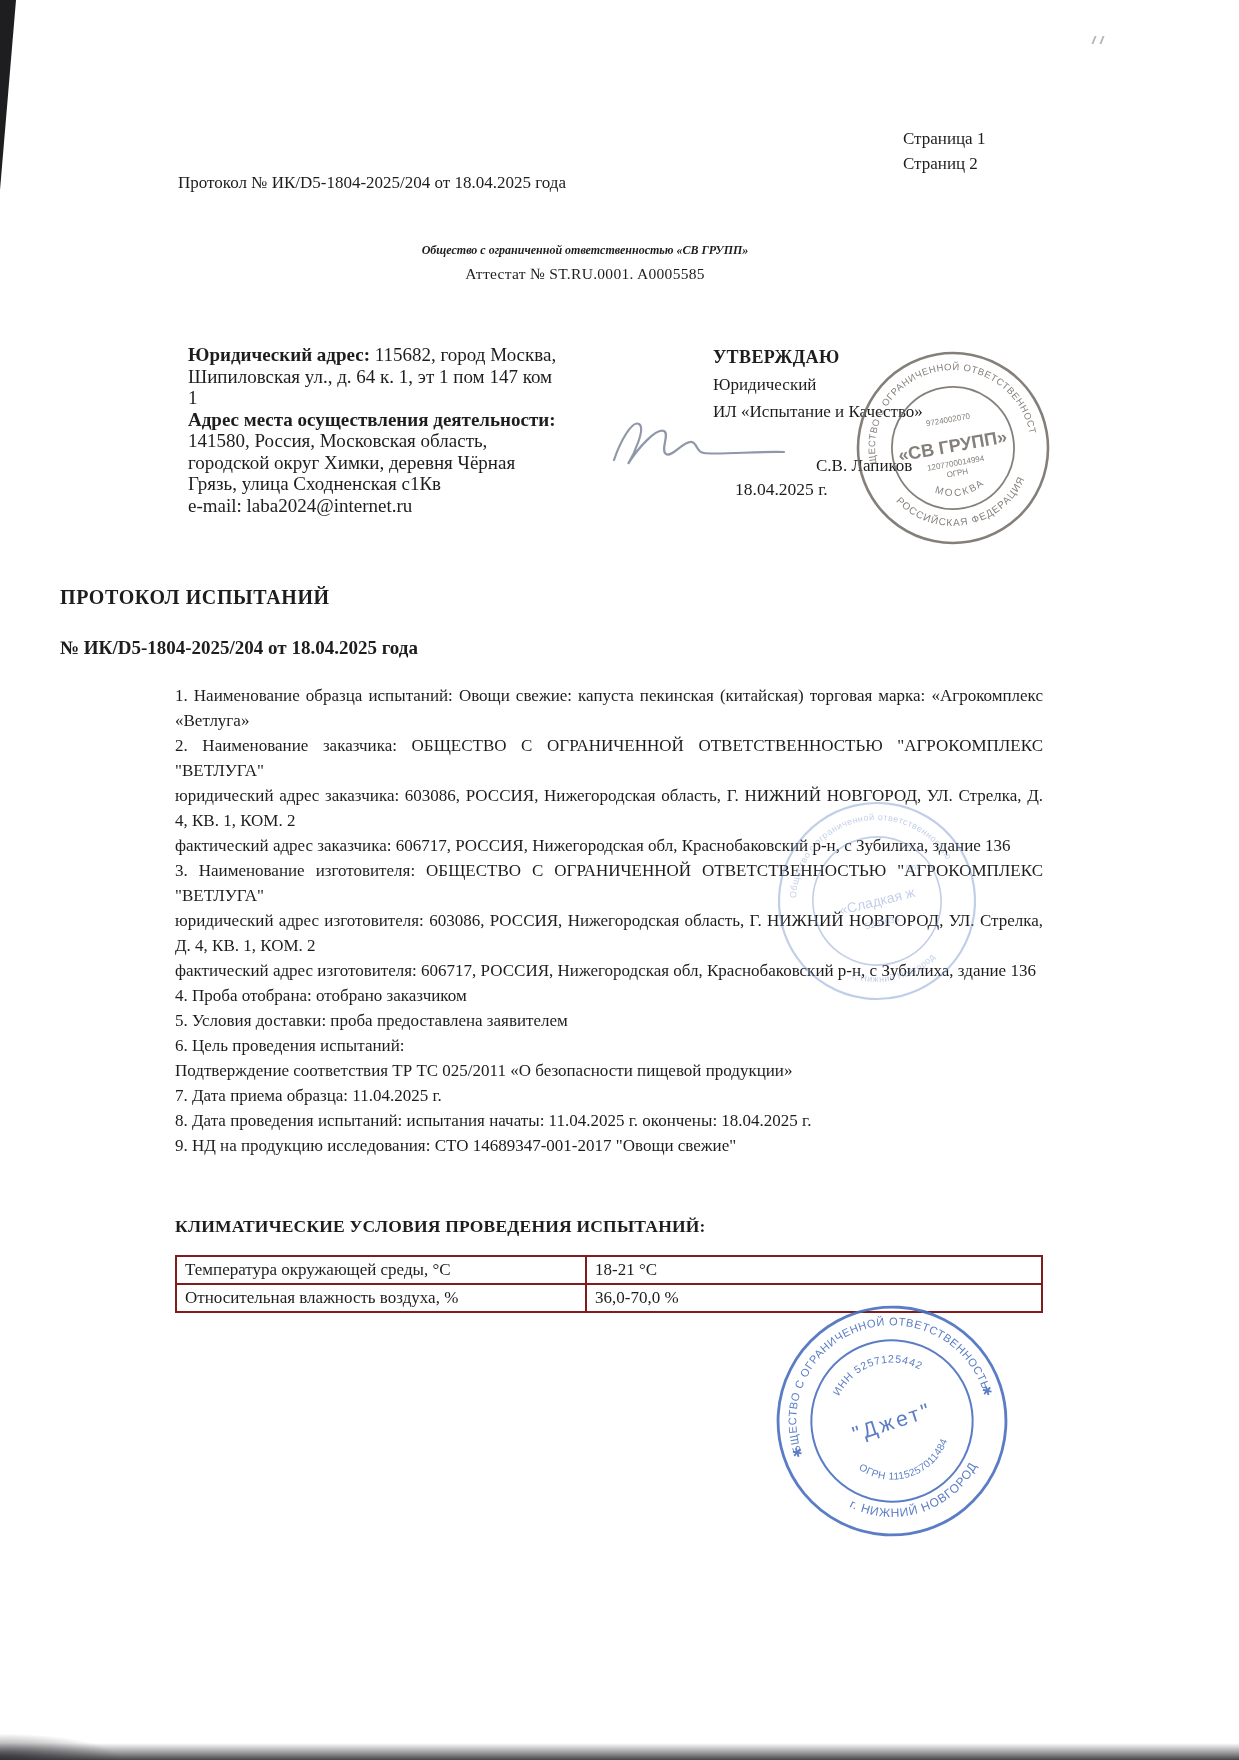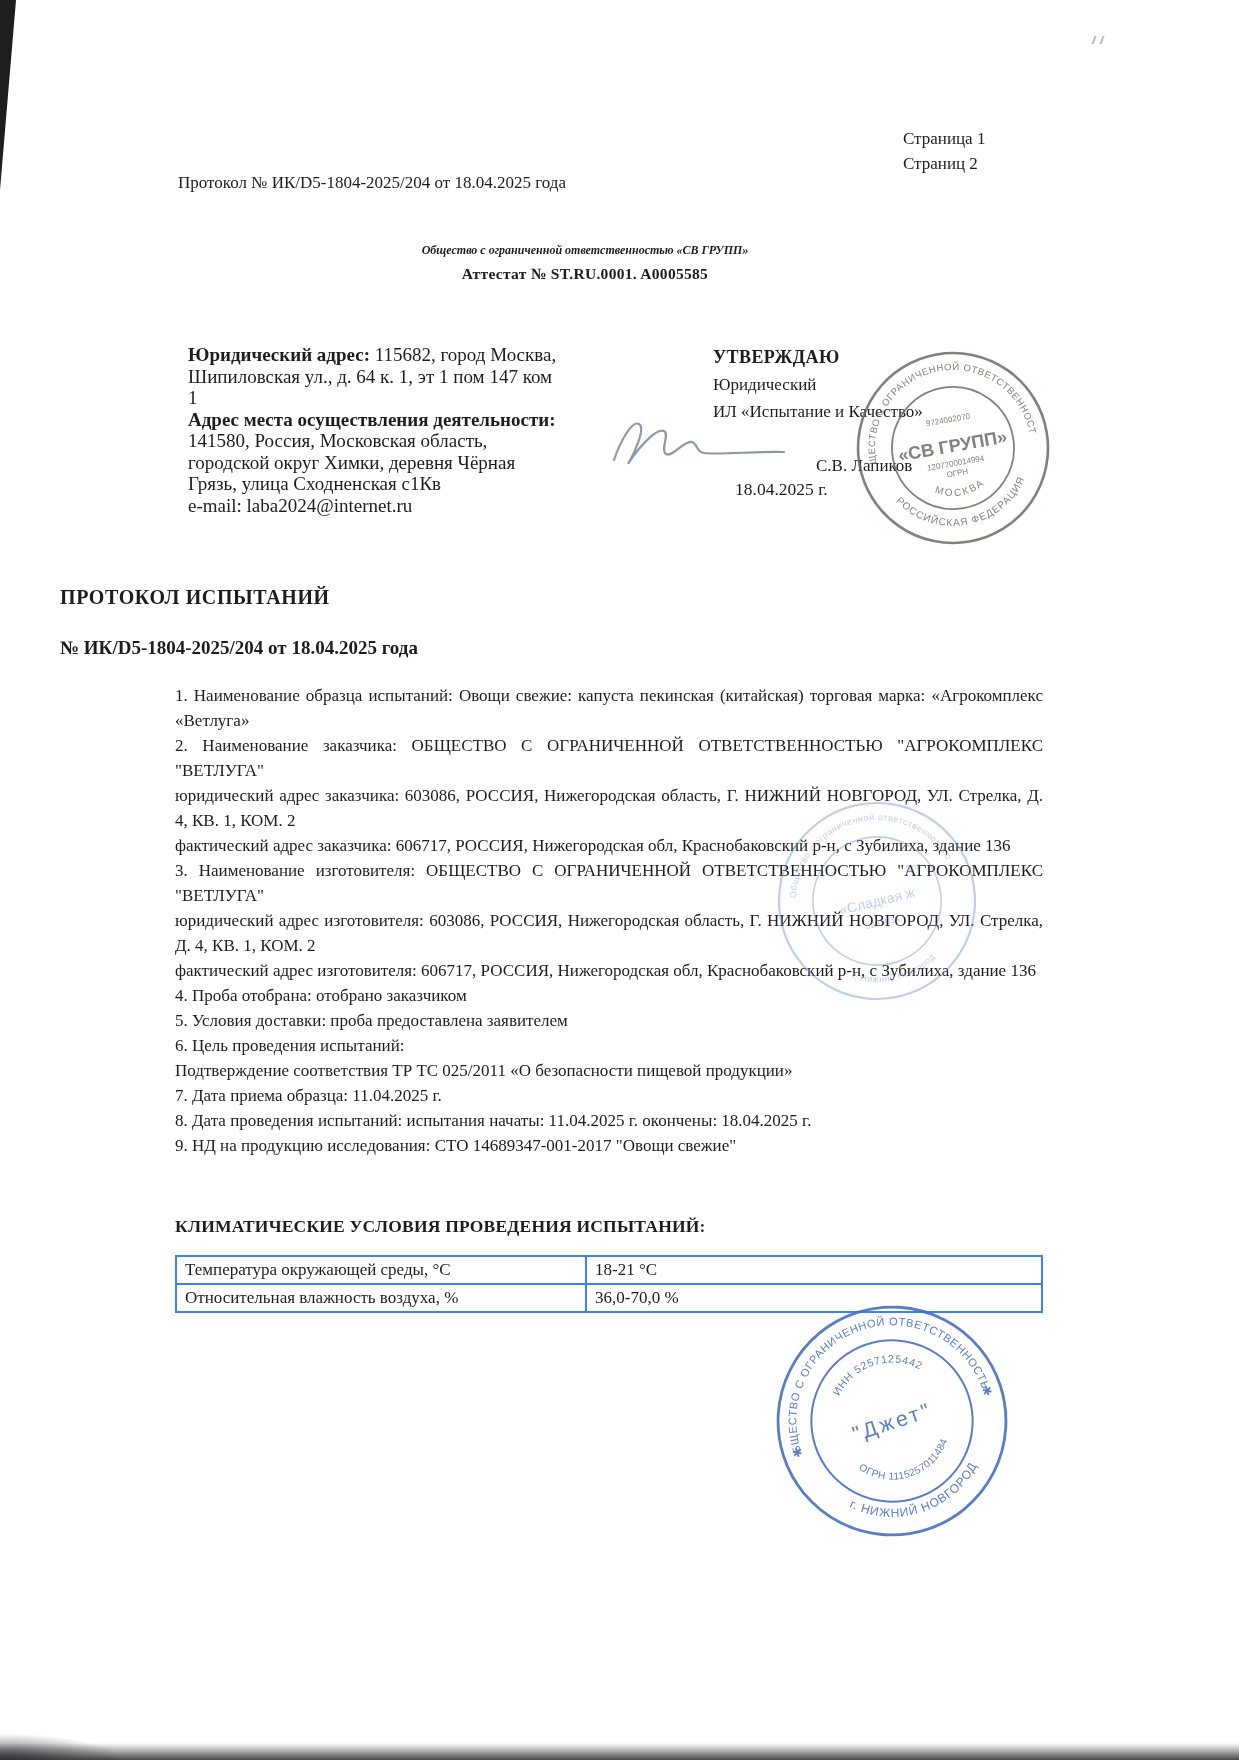--- a/index.html
+++ b/index.html
@@ -34,21 +34,21 @@
   }
 
   
   .page-meta { top:126px; left:903px; font-size:17px; line-height:25px; }
   .protocol-ref { top:173px; left:178px; font-size:17px; }
 
   
   .org-header { top:243px; left:60px; width:1050px; text-align:center; }
   .org-name { font-size:12px; font-weight:bold; font-style:italic; margin-bottom:7px; }
   .lab-name { font-size:23.5px; font-weight:bold; font-style:italic; margin-bottom:7px; }
-  .certificate { font-size:15.5px; font-weight:bold; letter-spacing:.3px; }
+  .certificate { font-size:15.5px; font-weight:normal; letter-spacing:.3px; }
 
   
   .address-block { top:344px; left:188px; width:372px; font-size:19px; line-height:21.5px; }
   .address-block p { margin:0; }
   .approval-block { top:344px; left:713px; width:340px; font-size:17px; line-height:27px; }
   .approval-heading { font-size:18px; font-weight:bold; letter-spacing:.4px; }
   .signer-name { top:456px; left:816px; font-size:17px; }
   .approval-date { top:479px; left:735px; font-size:17.5px; }
   .signature-svg { top:414px; left:612px; width:175px; height:60px; }
 
@@ -59,21 +59,21 @@
                 font-size:19px; font-weight:bold; }
 
   
   .body-text { top:683px; left:175px; width:868px; font-size:17px; line-height:25px; }
   .body-text p { margin:0; text-align:justify; }
 
   
   .climate-heading { top:1216px; left:175px; font-size:17.5px; font-weight:bold; letter-spacing:.2px; }
   .climate-table { top:1255px; left:175px; width:868px; border-collapse:collapse;
                    font-size:17px; table-layout:fixed; }
-  .climate-table td { border:2px solid #3b82f6; height:28px; padding:1px 8px; vertical-align:middle; }
+  .climate-table td { border:2px solid #7f1d1d; height:28px; padding:1px 8px; vertical-align:middle; }
   .climate-table .col-param { width:410px; }
 
   
   .stamp { pointer-events:none; }
   .stamp-header { top:348px; left:853px; width:200px; height:200px; transform:rotate(-10deg); opacity:.82; }
   .stamp-middle { top:796px; left:772px; width:210px; height:210px; transform:rotate(-14deg); opacity:.42; }
   .stamp-bottom { top:1300px; left:771px; width:242px; height:242px; transform:rotate(-18deg); opacity:.9; }
   .stamp svg { width:100%; height:100%; overflow:visible; }
   .stamp text { font-family:"Liberation Sans", sans-serif; }
 </style>

